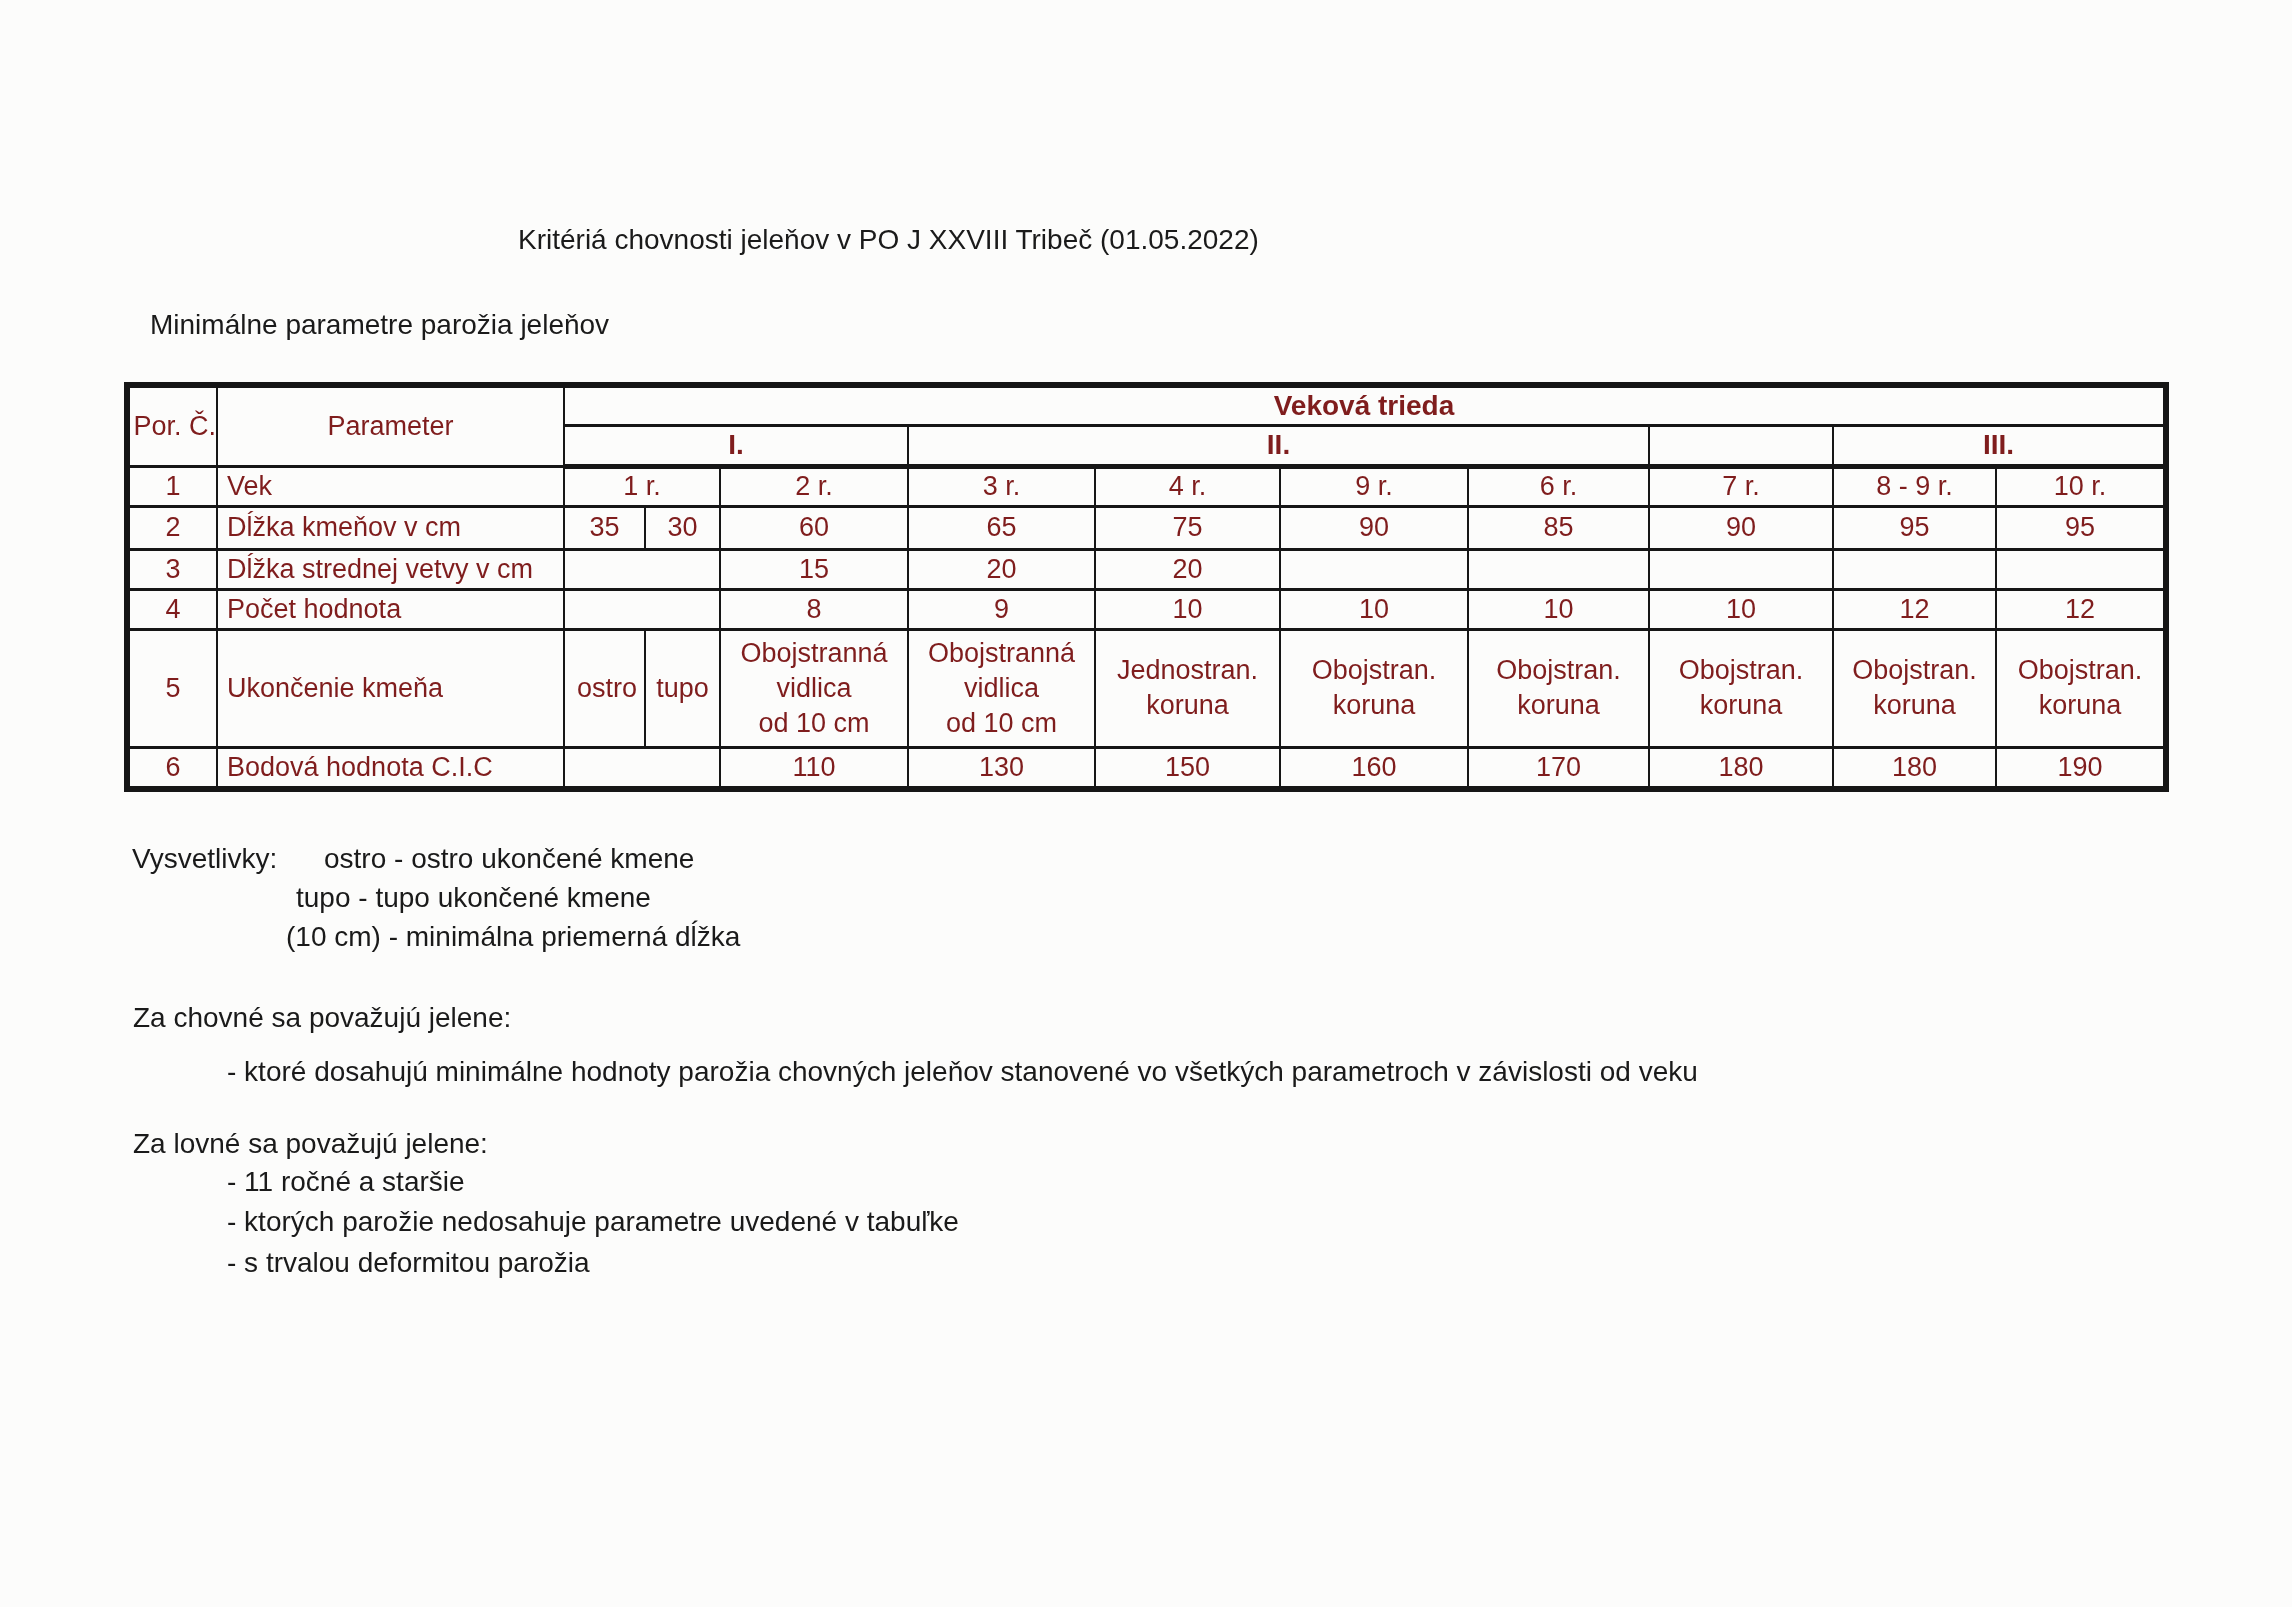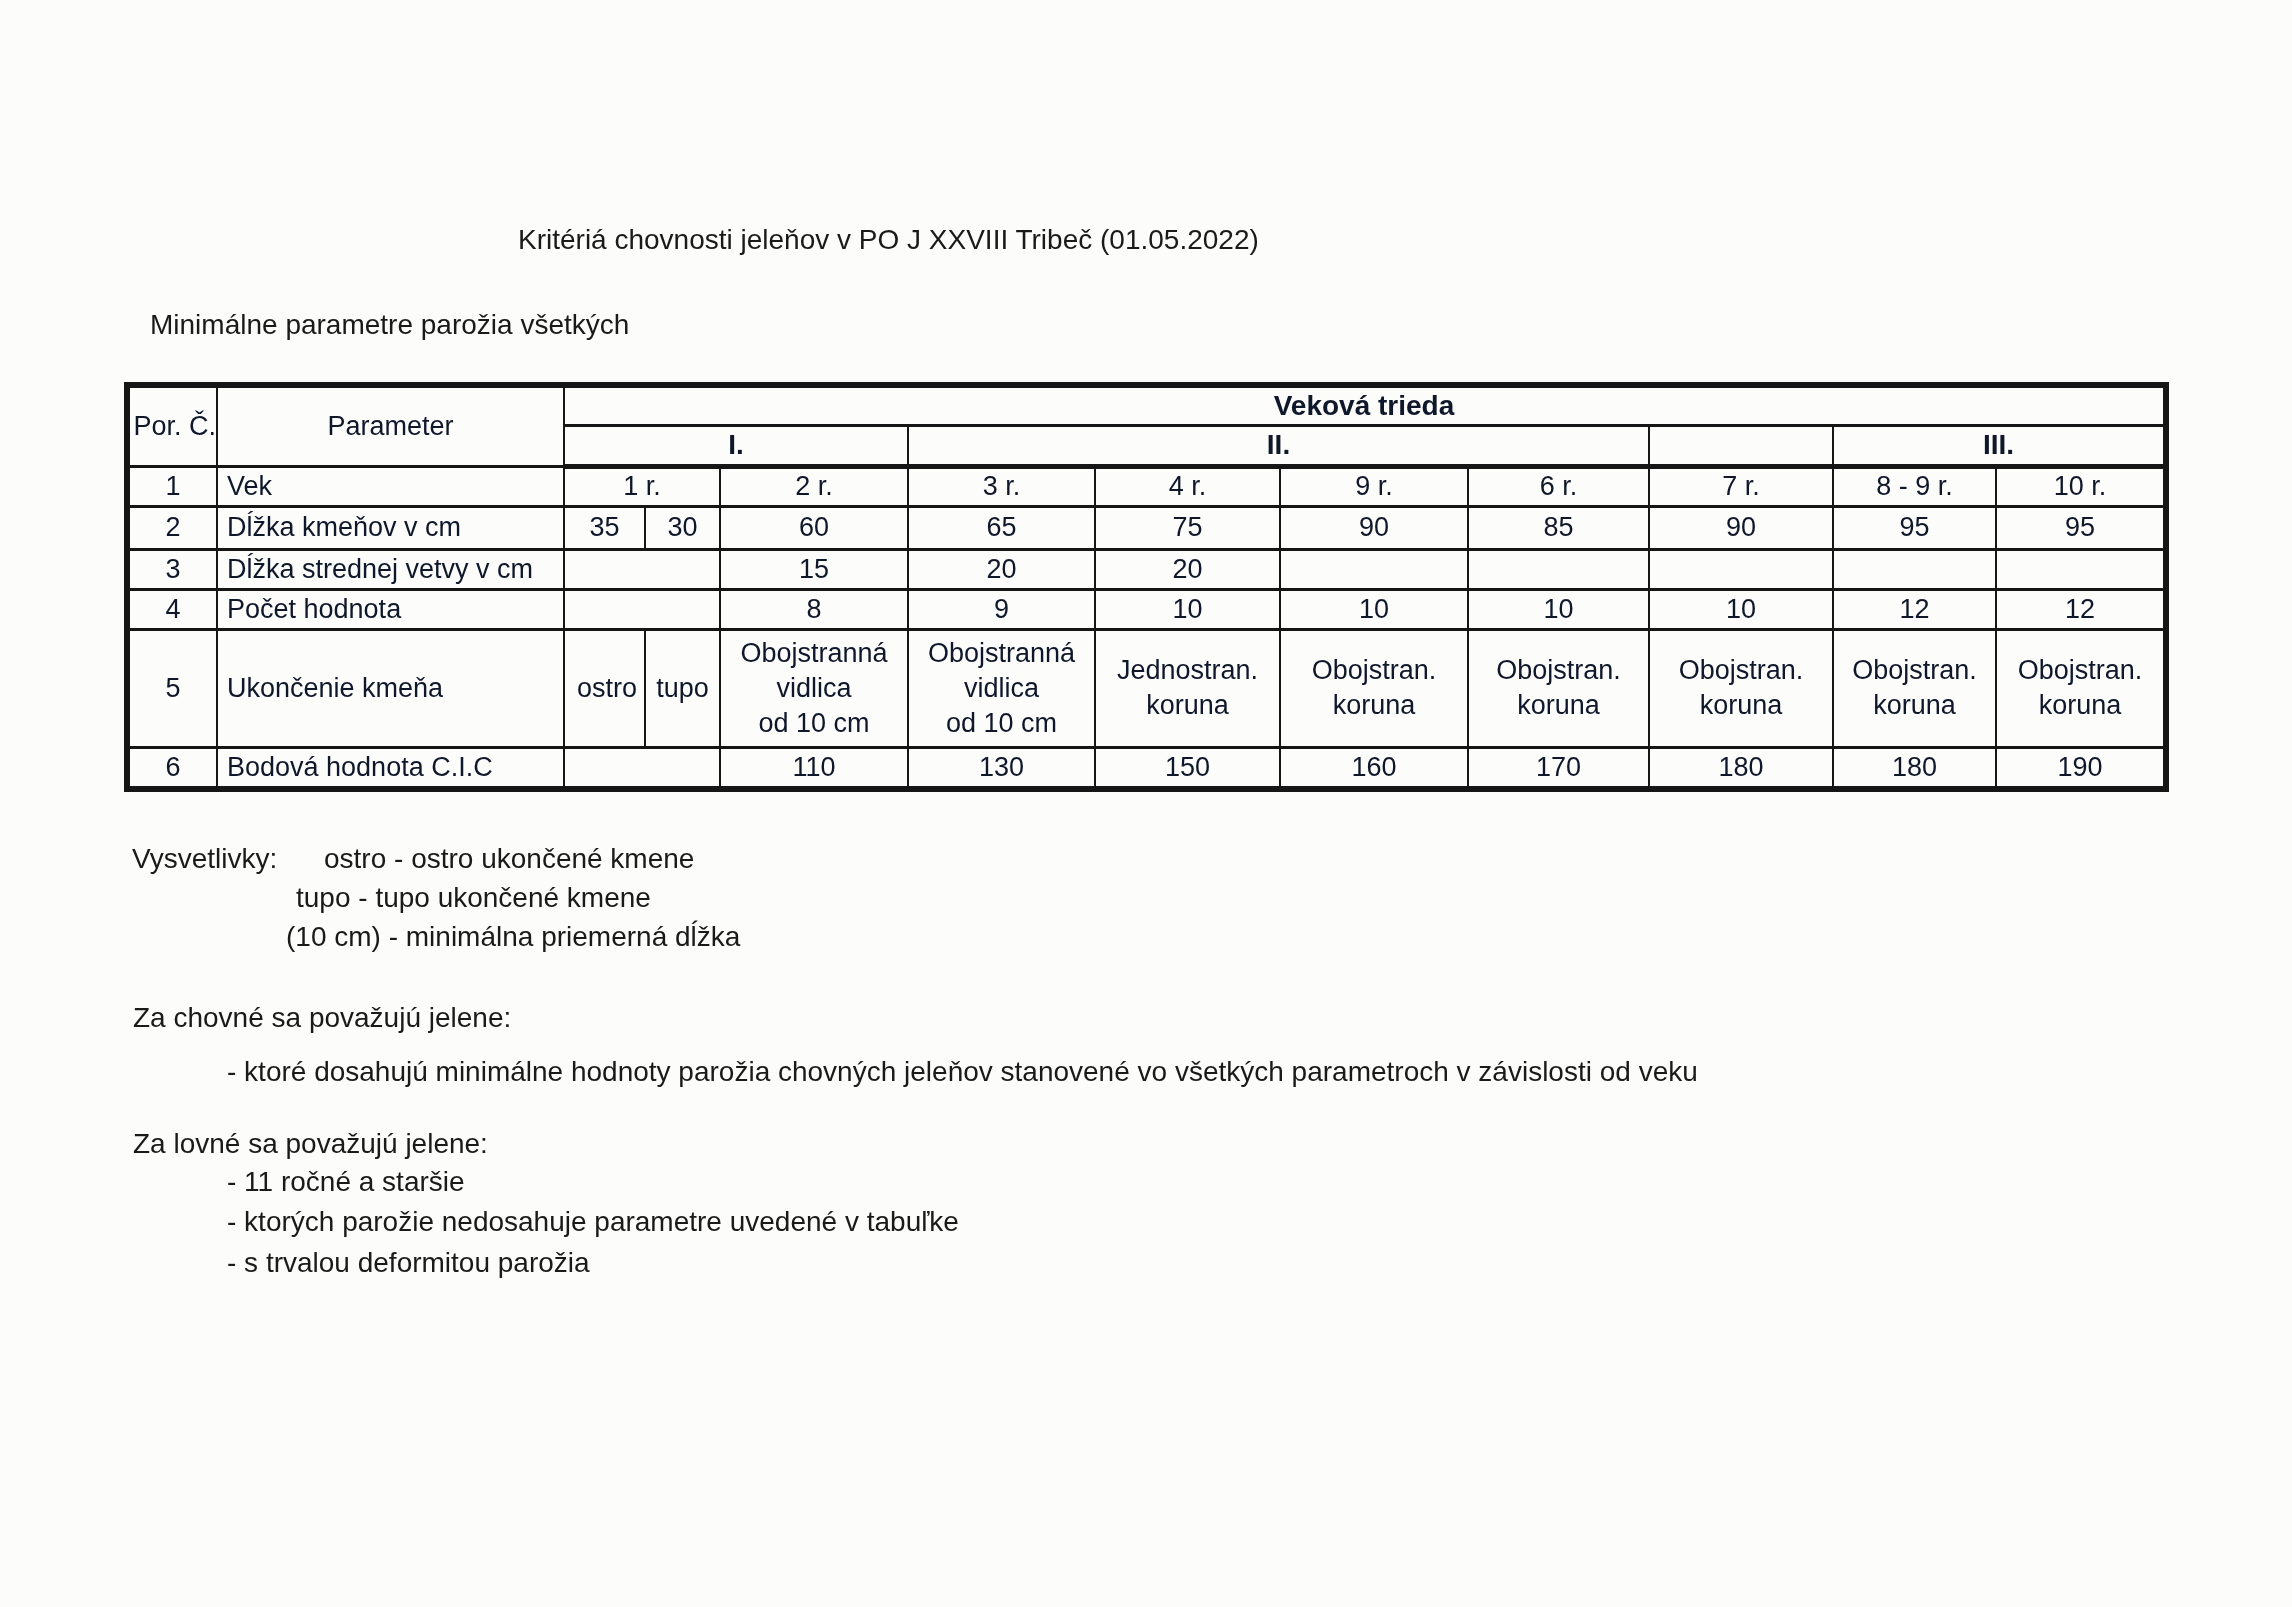--- a/index.html
+++ b/index.html
@@ -16,21 +16,21 @@
   .t31 { font-size: 28px; line-height: 34px; white-space: nowrap; }
 
   
   .tblwrap { position: absolute; left: 124px; top: 382px; }
   table.crit {
     border-collapse: collapse;
     table-layout: fixed;
     width: 2042px;
     border: 6.3px solid #161616;
     font-size: 27px;
-    color: #0f172a;
+    color: #7f1d1d;
   }
   table.crit td {
     border: 2.7px solid #161616;
     border-top-width: 3.6px;
     border-bottom-width: 3.6px;
     padding: 0 3.6px;
     text-align: center;
     vertical-align: middle;
     white-space: pre-line;
     overflow: hidden;
@@ -46,21 +46,21 @@
   tr.r4 { height: 40px; }
   tr.r5 { height: 118px; }
   tr.r5 td { line-height: 35px; }
   tr.r6 { height: 42px; }
 </style>
 </head>
 <body>
 
 <div class="abs t31" style="left:518px; top:223px;">Kritériá chovnosti jeleňov v PO J XXVIII Tribeč (01.05.2022)</div>
 
-<div class="abs t31" style="left:150px; top:308px;">Minimálne parametre parožia všetkých</div>
+<div class="abs t31" style="left:150px; top:308px;">Minimálne parametre parožia jeleňov</div>
 
 <div class="tblwrap">
   <table class="crit">
     <colgroup>
       <col style="width:90px">
         <col style="width:347px">
       <col style="width:81px">
         <col style="width:75px">
       <col style="width:188px">
         <col style="width:187px">

